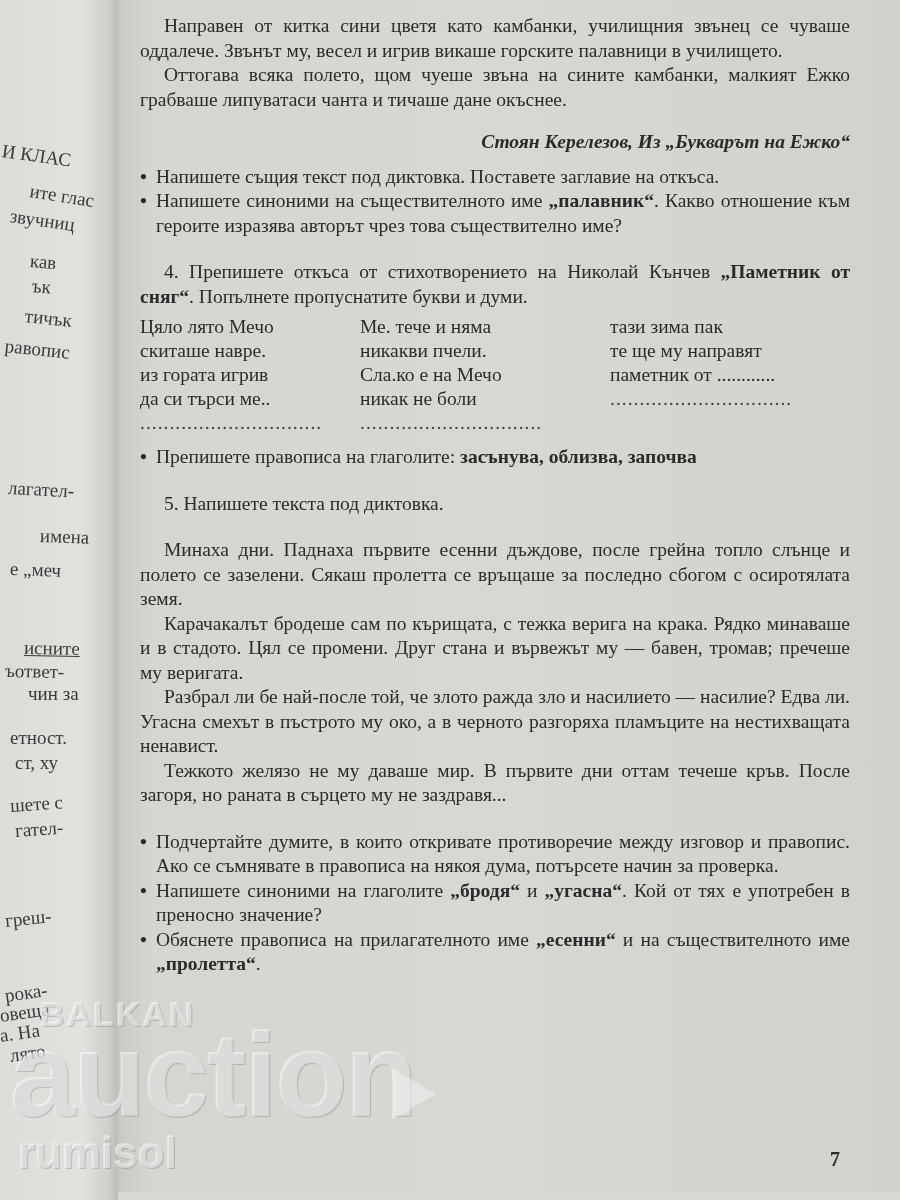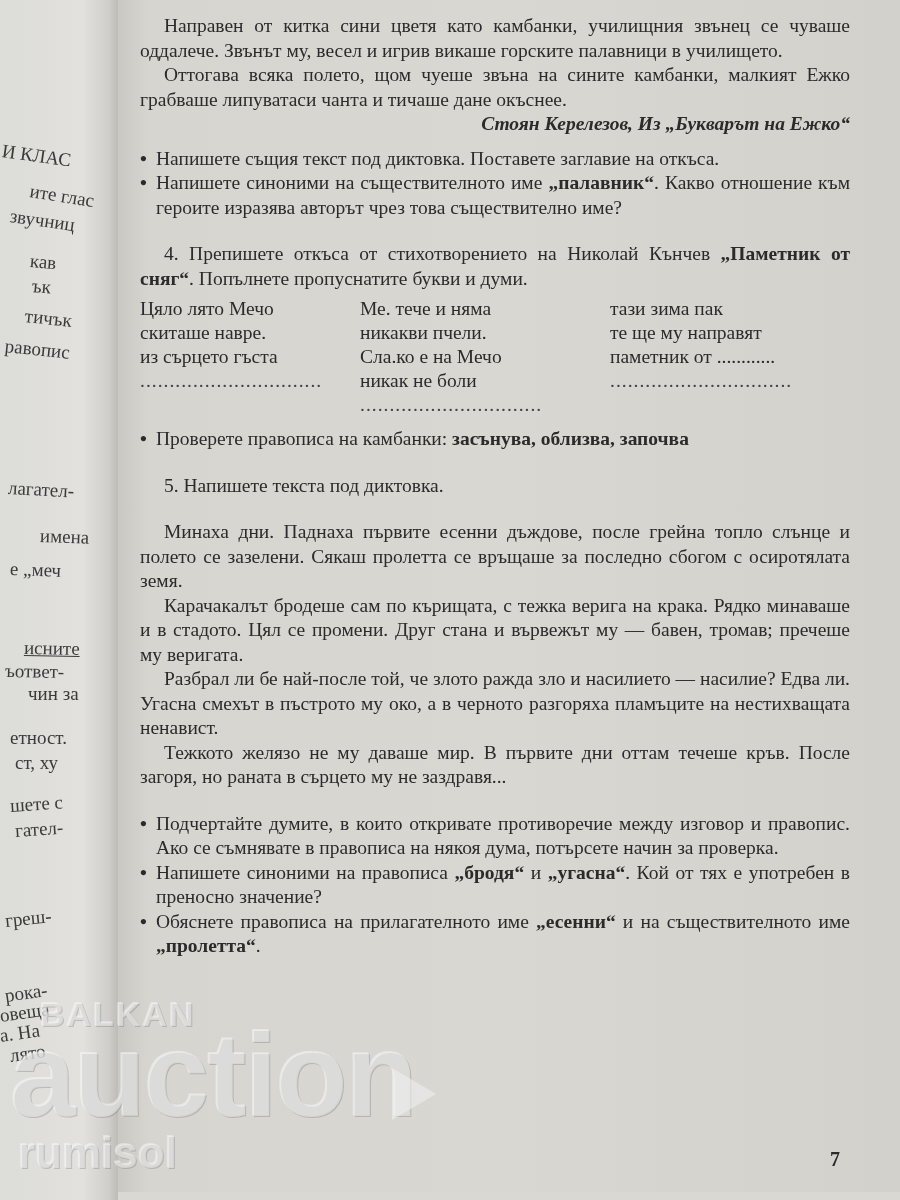--- a/index.html
+++ b/index.html
@@ -21,21 +21,21 @@
     .page {
       position: absolute; left: 118px; top: 0; width: 782px; height: 1192px;
       background: linear-gradient(to right, #c9c8c3 0%, #d6d5d0 4%, #d8d7d2 50%, #d2d1cc 100%);
     }
     .content {
       position: absolute; left: 22px; top: 14px; width: 710px;
       font-size: 19.5px; line-height: 24.5px;
     }
     .p { margin: 0; text-align: justify; }
     .indent { text-indent: 24px; }
-    .author { text-align: right; font-style: italic; font-weight: bold; margin: 0 0 0 0; }
+    .author { text-align: right; font-style: italic; font-weight: bold; margin: 18px 0 0 0; }
     .bullet { display: flex; margin: 0; }
     .bullet .dot { width: 16px; flex: 0 0 16px; font-weight: bold; }
     .bullet .txt { flex: 1; text-align: justify; }
     b { font-weight: bold; }
     .gap-s { height: 10px; }
     .gap-m { height: 22px; }
     .poem {
       display: grid; grid-template-columns: 220px 250px 240px;
       margin-top: 6px; font-size: 19.5px; line-height: 24px;
     }
@@ -106,21 +106,22 @@
     </div>
 
     <div class="gap-m"></div>
 
     <p class="p indent"><span>4. Препишете откъса от стихотворението на Николай Кънчев </span><b>„Паметник от сняг“</b><span>. Попълнете пропуснатите букви и думи.</span></p>
 
     <div class="poem">
       <div class="col">
         <div>Цяло лято Мечо</div>
         <div>скиташе навре.</div>
-        <div>из сърцето гъста</div>
+        <div>из гората игрив</div>
+        <div>да си търси ме..</div>
         <div class="dots">...............................</div>
       </div>
       <div class="col">
         <div>Ме. тече и няма</div>
         <div>никакви пчели.</div>
         <div>Сла.ко е на Мечо</div>
         <div>никак не боли</div>
         <div class="dots">...............................</div>
       </div>
       <div class="col">
@@ -128,21 +129,21 @@
         <div>те ще му направят</div>
         <div>паметник от ............</div>
         <div class="dots">...............................</div>
       </div>
     </div>
 
     <div class="gap-s"></div>
 
     <div class="bullet">
       <span class="dot">•</span>
-      <span class="txt"><span>Проверете правописа на камбанки: </span><b>засънува, облизва, започва</b></span>
+      <span class="txt"><span>Препишете правописа на глаголите: </span><b>засънува, облизва, започва</b></span>
     </div>
 
     <div class="gap-m"></div>
 
     <p class="p indent">5. Напишете текста под диктовка.</p>
 
     <div class="gap-m"></div>
 
     <p class="p indent">Минаха дни. Паднаха първите есенни дъждове, после грейна топло слънце и полето се зазелени. Сякаш пролетта се връщаше за последно сбогом с осиротялата земя.</p>
     <p class="p indent">Карачакалът бродеше сам по кърищата, с тежка верига на крака. Рядко минаваше и в стадото. Цял се промени. Друг стана и вървежът му — бавен, тромав; пречеше му веригата.</p>
@@ -150,21 +151,21 @@
     <p class="p indent">Тежкото желязо не му даваше мир. В първите дни оттам течеше кръв. После загоря, но раната в сърцето му не заздравя...</p>
 
     <div class="gap-m"></div>
 
     <div class="bullet">
       <span class="dot">•</span>
       <span class="txt">Подчертайте думите, в които откривате противоречие между изговор и правопис. Ако се съмнявате в правописа на някоя дума, потърсете начин за проверка.</span>
     </div>
     <div class="bullet">
       <span class="dot">•</span>
-      <span class="txt"><span>Напишете синоними на правописа </span><b>„бродя“</b><span> и </span><b>„угасна“</b><span>. Кой от тях е употребен в преносно значение?</span></span>
+      <span class="txt"><span>Напишете синоними на глаголите </span><b>„бродя“</b><span> и </span><b>„угасна“</b><span>. Кой от тях е употребен в преносно значение?</span></span>
     </div>
     <div class="bullet">
       <span class="dot">•</span>
       <span class="txt"><span>Обяснете правописа на прилагателното име </span><b>„есенни“</b><span> и на съществителното име </span><b>„пролетта“</b><span>.</span></span>
     </div>
   </div>
 
   <div class="page-num">7</div>
 </div>
 

